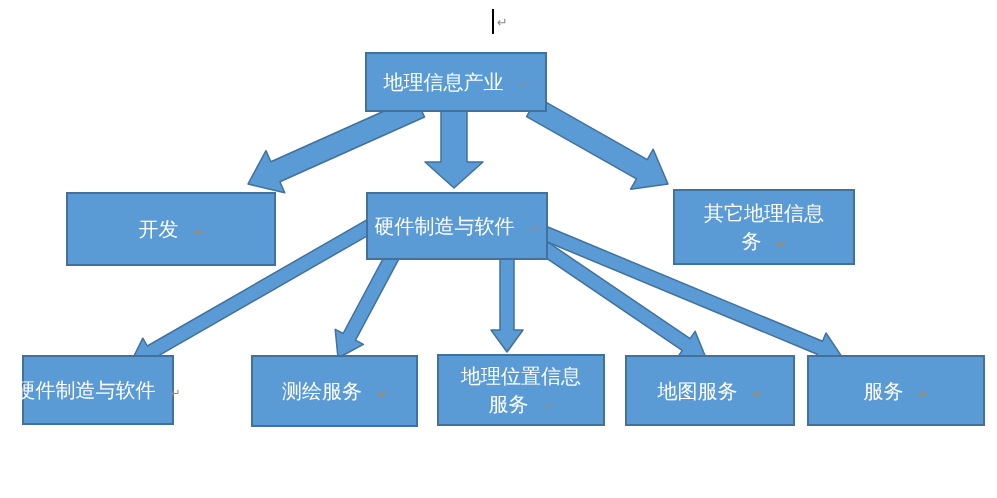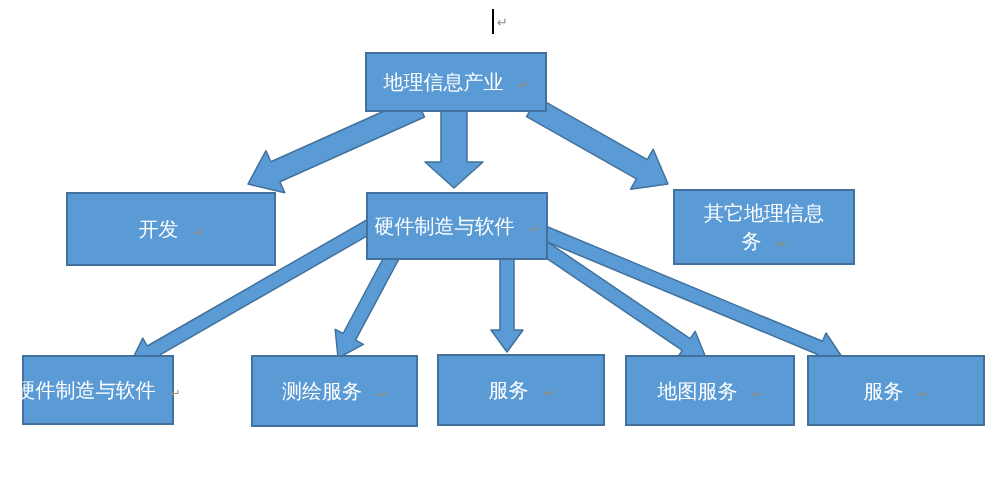--- a/index.html
+++ b/index.html
@@ -80,20 +80,23 @@
 
   <div class="box" style="left:251px;top:355px;width:167px;height:72px">
     <div class="line-row">
       <span>测绘服务</span>
         <span class="mark">↵</span>
     </div>
   </div>
 
   <div class="box" style="left:437px;top:354px;width:168px;height:72px">
     <div class="line-row">
+      <span>地理位置信息</span>
+    </div>
+    <div class="line-row">
       <span>服务</span>
         <span class="mark">↵</span>
     </div>
   </div>
 
   <div class="box" style="left:625px;top:355px;width:170px;height:71px">
     <div class="line-row">
       <span>地图服务</span>
         <span class="mark">↵</span>
     </div>

